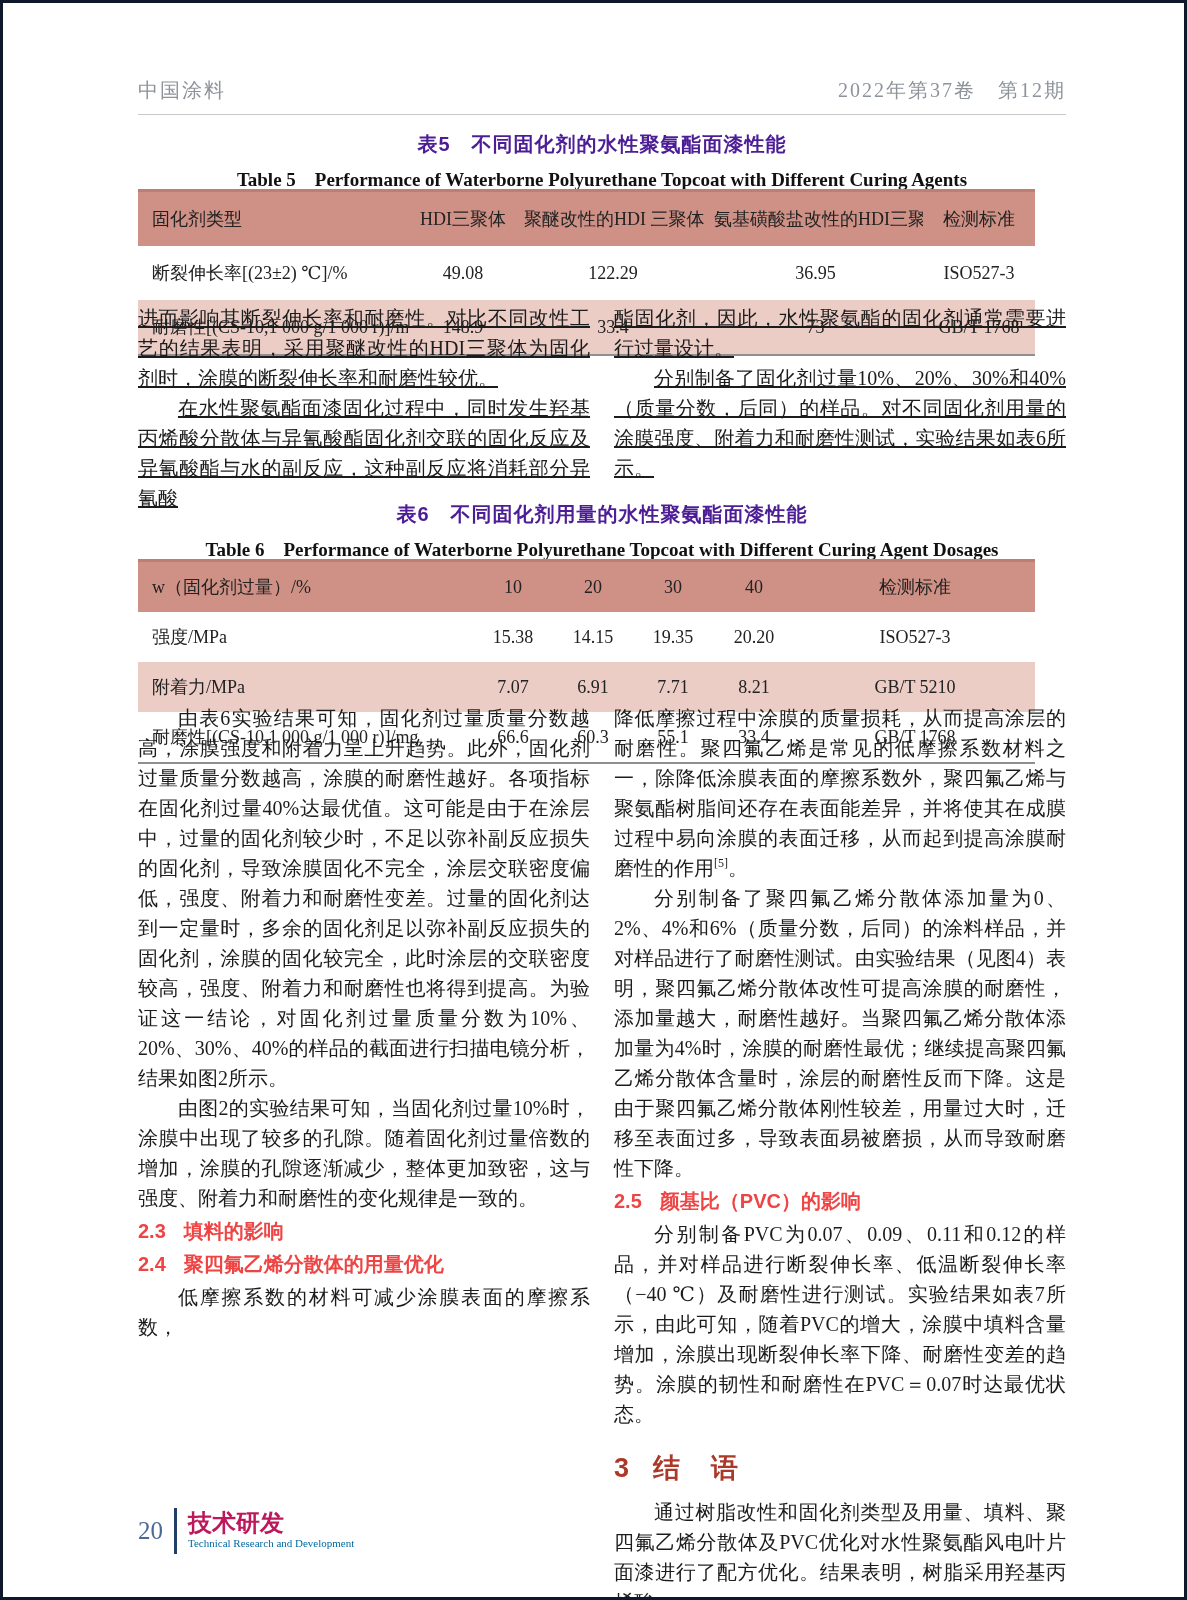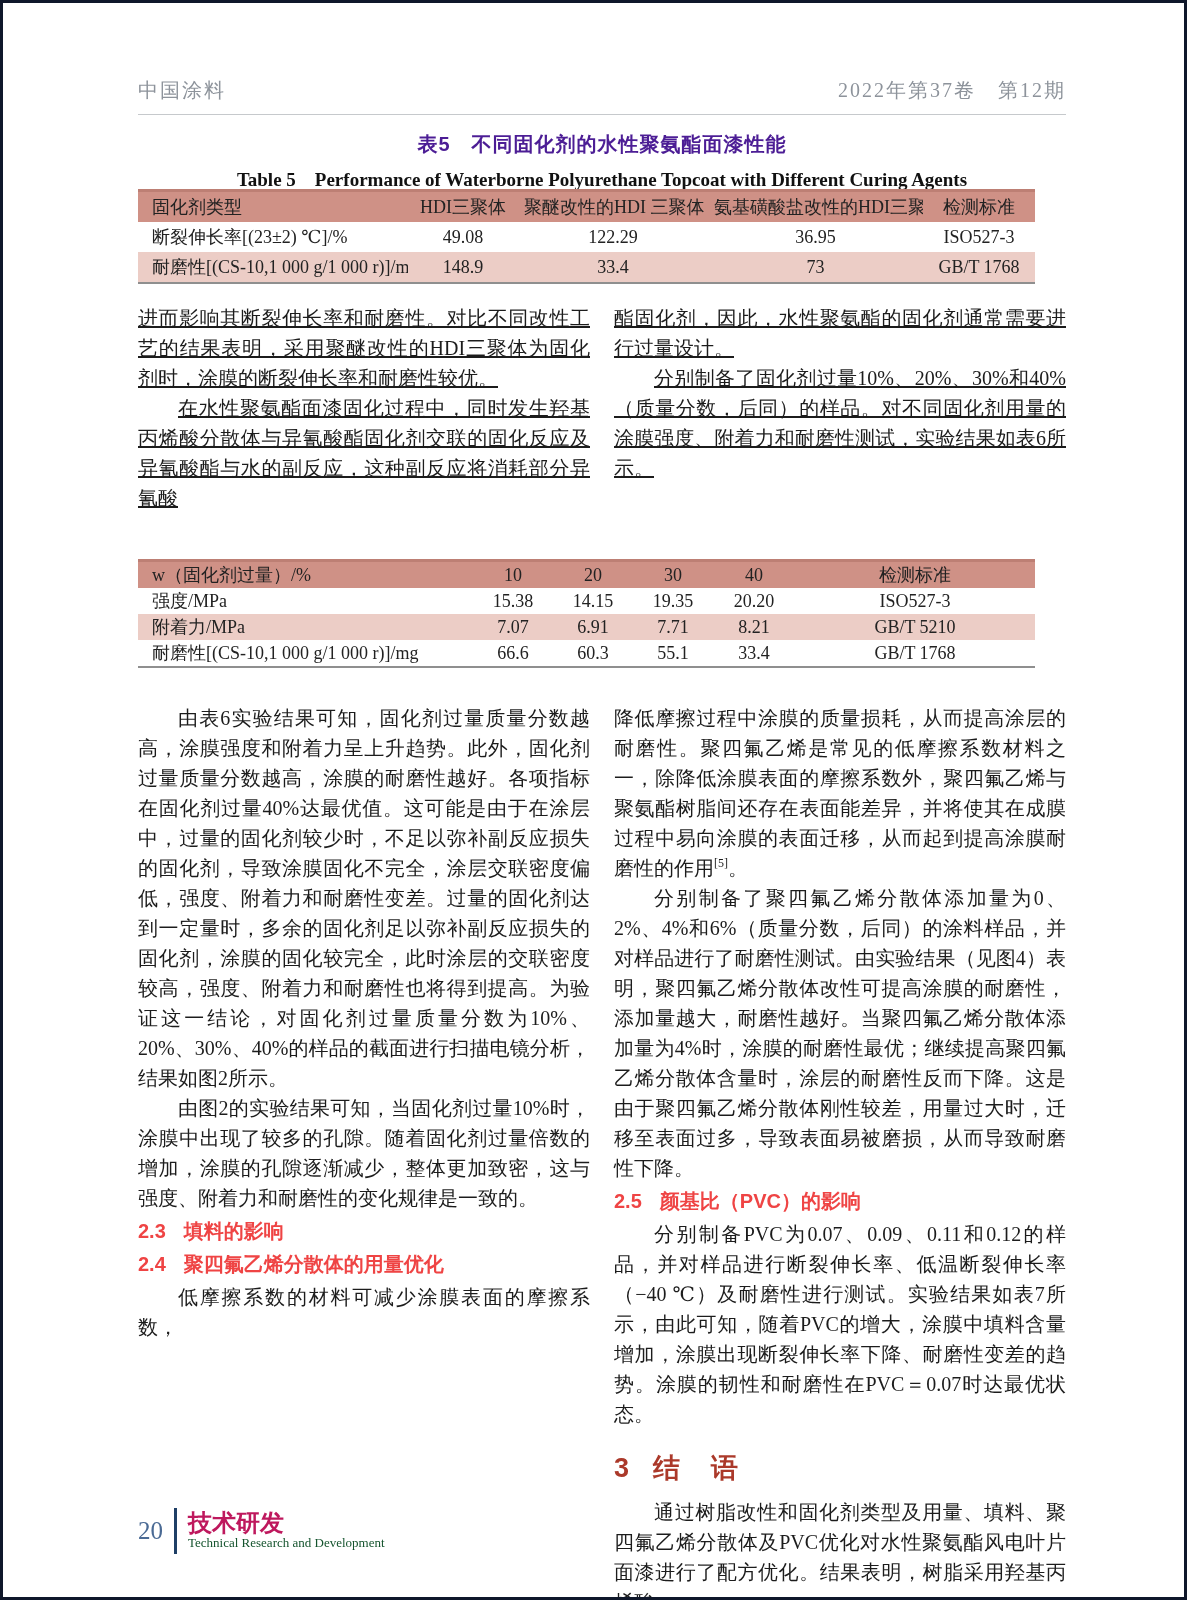--- a/index.html
+++ b/index.html
@@ -39,21 +39,21 @@
   .t5-titles{top:128px;}
   .t6-titles{top:498px;}
 
   
   table{border-collapse:collapse;table-layout:fixed;}
   .datatable{
     width:897px;font-size:18px;color:#222;
     border-top:3px solid #bd7f74;
     border-bottom:2px solid #8f8f8f;
   }
-  .datatable td{padding:0 6px;text-align:center;overflow:hidden;white-space:nowrap;}
+  .datatable td{padding:12px 6px;text-align:center;overflow:hidden;white-space:nowrap;}
   .datatable td:first-child{text-align:left;padding-left:14px;}
   .hdr-row td{background:#cf9186;}
   .alt-row td{background:#eccdc6;}
   .t5 {top:186px;}
   .t5 td{height:30px;}
   .t6 {top:556px;}
   .t6 td{height:26px;}
 
   
   .twocol{display:flex;gap:24px;}
@@ -81,21 +81,21 @@
   .footer{
     top:1505px;
     display:flex;align-items:center;
   }
   .pageno{font-size:25px;color:#4a6a94;margin-right:11px;}
   .foot-bar{width:3px;height:46px;background:#1f3f66;margin-right:11px;}
   .foot-zh{
     font-family:"Liberation Sans","DejaVu Sans",sans-serif;
     font-weight:bold;font-size:24px;color:#be185d;line-height:23px;
   }
-  .foot-en{font-size:13px;color:#14532d;line-height:18px;}
+  .foot-en{font-size:11px;color:#0369a1;line-height:18px;}
 </style>
 </head>
 <body>
 
 <div class="page">
 
   <div class="abs runhead">
     <span>中国涂料</span>
     <span>2022年第37卷　第12期</span>
   </div>
@@ -142,20 +142,24 @@
     <div class="col">
       <p class="cont">进而影响其断裂伸长率和耐磨性。对比不同改性工艺的结果表明，采用聚醚改性的HDI三聚体为固化剂时，涂膜的断裂伸长率和耐磨性较优。</p>
       <p>在水性聚氨酯面漆固化过程中，同时发生羟基丙烯酸分散体与异氰酸酯固化剂交联的固化反应及异氰酸酯与水的副反应，这种副反应将消耗部分异氰酸</p>
     </div>
     <div class="col">
       <p class="cont">酯固化剂，因此，水性聚氨酯的固化剂通常需要进行过量设计。</p>
       <p>分别制备了固化剂过量10%、20%、30%和40%（质量分数，后同）的样品。对不同固化剂用量的涂膜强度、附着力和耐磨性测试，实验结果如表6所示。</p>
     </div>
   </div>
 
+  <div class="abs tbl-titles t6-titles">
+    <div class="tbl-title-zh">表6　不同固化剂用量的水性聚氨酯面漆性能</div>
+    <div class="tbl-title-en">Table 6　Performance of Waterborne Polyurethane Topcoat with Different Curing Agent Dosages</div>
+  </div>
 
   <table class="abs datatable t6">
     <colgroup>
         <col style="width:335px">
         <col style="width:80px">
         <col style="width:80px">
         <col style="width:80px">
         <col style="width:82px">
         <col style="width:240px">
       </colgroup>

